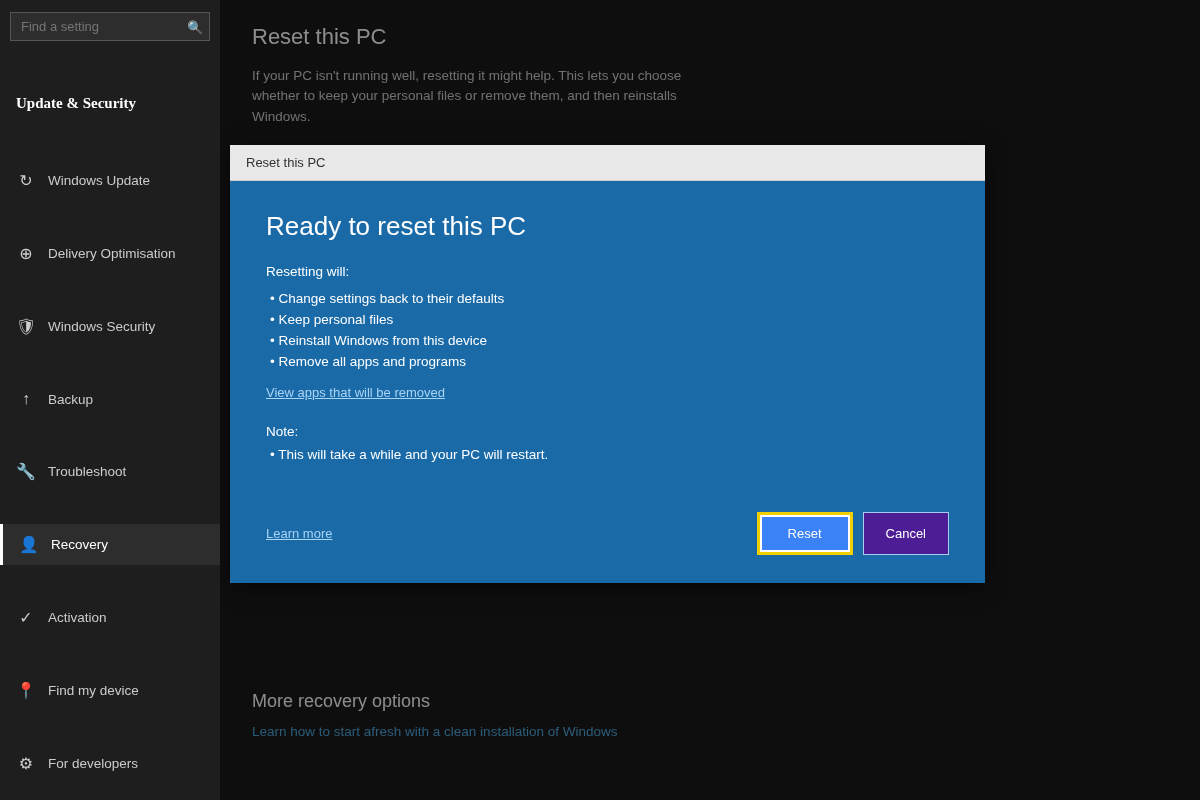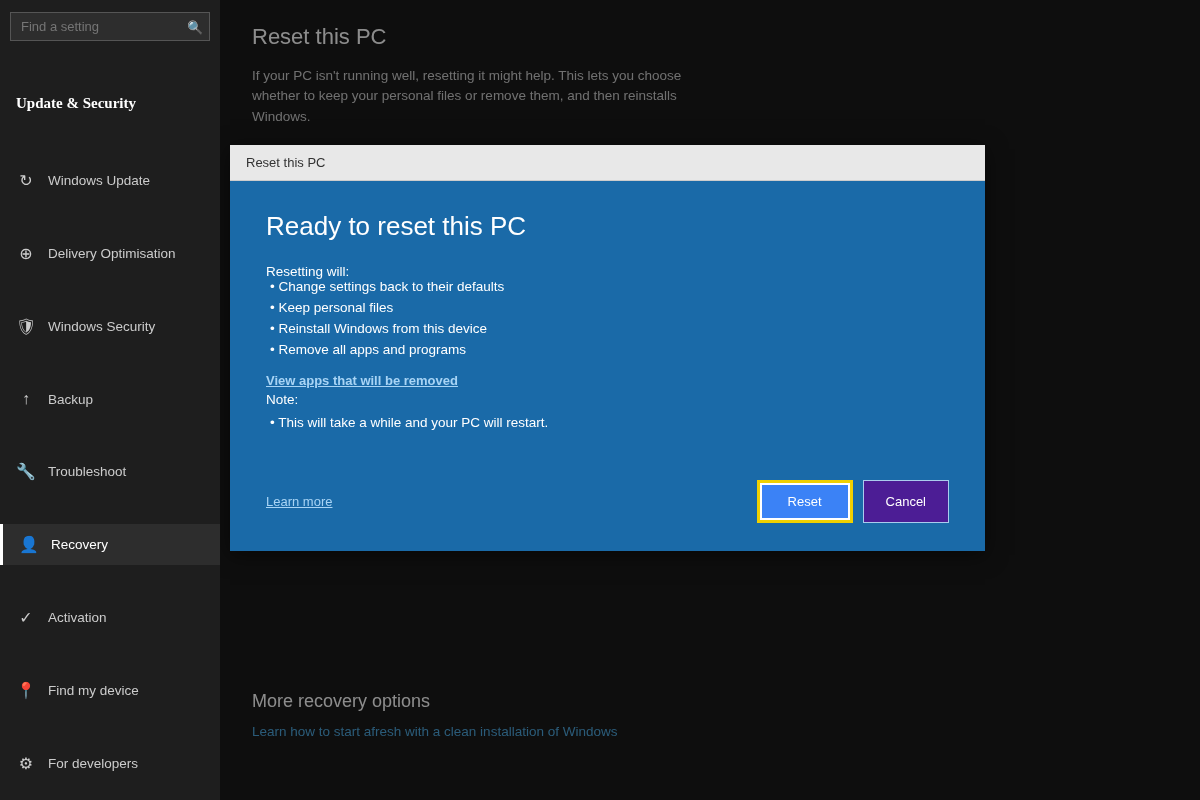--- a/index.html
+++ b/index.html
@@ -166,21 +166,21 @@
     }
 
     .modal-body h2 {
       font-size: 26px;
       font-weight: 300;
       margin-bottom: 22px;
     }
 
     .modal-body .resetting-label {
       font-size: 13.5px;
-      margin-bottom: 0;
+      margin-bottom: 12px;
       font-weight: 500;
     }
 
     .modal-body .bullet-list {
       list-style: none;
       margin-bottom: 16px;
     }
 
     .modal-body .bullet-list li {
       font-size: 13.5px;
@@ -191,23 +191,22 @@
     .modal-body .bullet-list li::before {
       content: '• ';
     }
 
     .view-apps-link {
       color: #a8d4f5;
       font-size: 13px;
       text-decoration: underline;
       cursor: pointer;
       display: block;
-      margin-bottom: 4px;
+      margin-bottom: 24px;
       margin-top: 4px;
-      font-weight: bold;
     }
 
     .note-label {
       font-size: 13.5px;
       font-weight: 500;
       margin-bottom: 8px;
     }
 
     .note-list {
       list-style: none;

